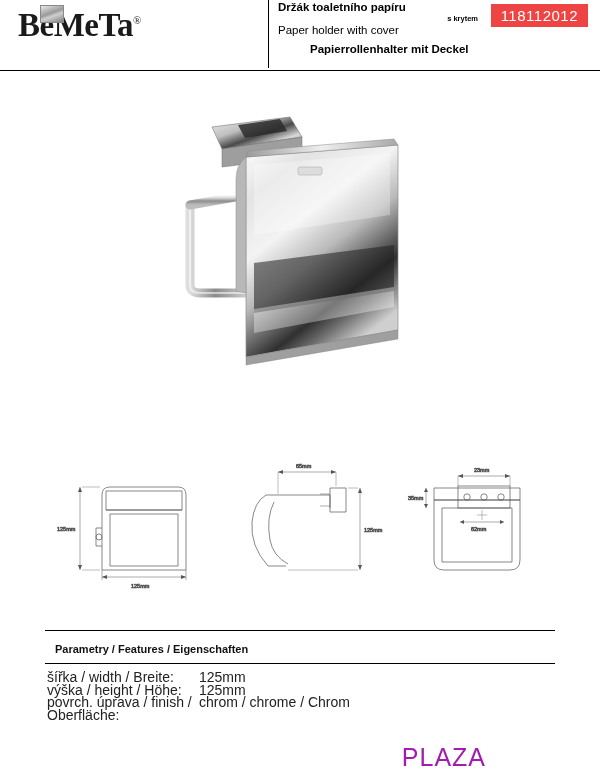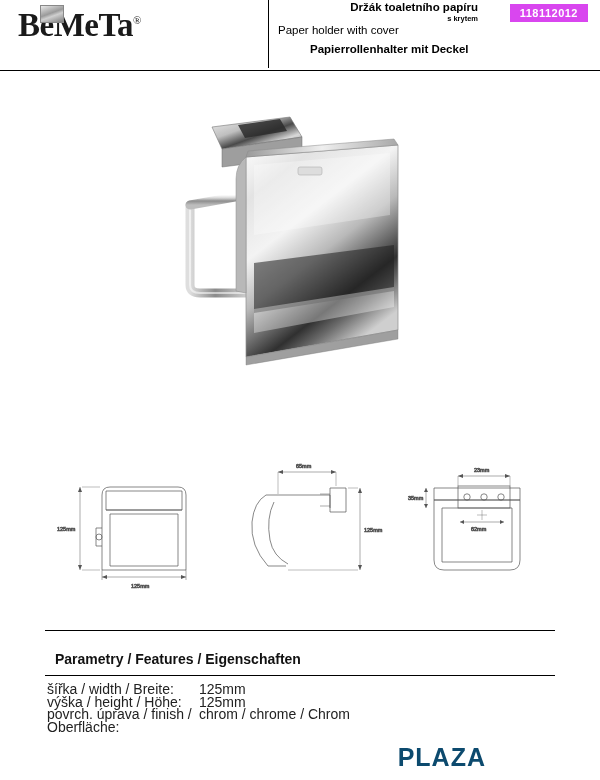--- a/index.html
+++ b/index.html
@@ -80,21 +80,20 @@
     position: absolute;
     left: 278px;
     top: 0px;
     width: 200px;
   }
   .title-cz {
     font-size: 11.5px;
     font-weight: bold;
     line-height: 13px;
     margin-top: 1px;
-    text-align: right;
   }
   .title-sub {
     font-size: 7.5px;
     font-weight: bold;
     line-height: 10px;
     text-align: right;
   }
   .title-en {
     font-size: 11.5px;
     font-weight: normal;
@@ -105,24 +104,24 @@
     font-size: 11.5px;
     font-weight: bold;
     line-height: 13px;
     margin-top: 6px;
     padding-left: 32px;
   }
   .code-box {
     position: absolute;
     right: 12px;
     top: 4px;
-    background: #d946ef;
+    background: #ef4444;
     color: #fff;
-    font-size: 11px;
-    font-weight: bold;
+    font-size: 15px;
+    font-weight: normal;
     padding: 3px 10px 3px 10px;
     letter-spacing: 0.5px;
   }
 
   
   .photo {
     position: absolute;
     left: 150px;
     top: 95px;
     width: 300px;
@@ -149,23 +148,23 @@
     left: 45px;
     top: 630px;
     width: 510px;
   }
   .params-rule-top {
     width: 510px;
     height: 1px;
     background: #000;
   }
   .params-title {
-    font-size: 14px;
-    font-weight: bold;
-    margin: 20px 0 8px 2px;
+    font-size: 11px;
+    font-weight: bold;
+    margin: 12px 0 8px 2px;
     color: #111;
     padding-left: 8px;
   }
   .params-rule-bot {
     width: 510px;
     height: 1px;
     background: #000;
     margin-bottom: 7px;
   }
   .param-row {
@@ -181,23 +180,23 @@
   .param-value {
     flex: 1;
   }
 
   
   .footer-name {
     position: absolute;
     right: 14px;
     bottom: 8px;
     font-size: 25px;
-    font-weight: bold;
+    font-weight: normal;
     letter-spacing: 1px;
-    color: #0c4a6e;
+    color: #a21caf;
     font-family: "Liberation Sans", sans-serif;
   }
 </style>
 </head>
 <body>
 
 <div class="page">
 
   <div class="header">
 

